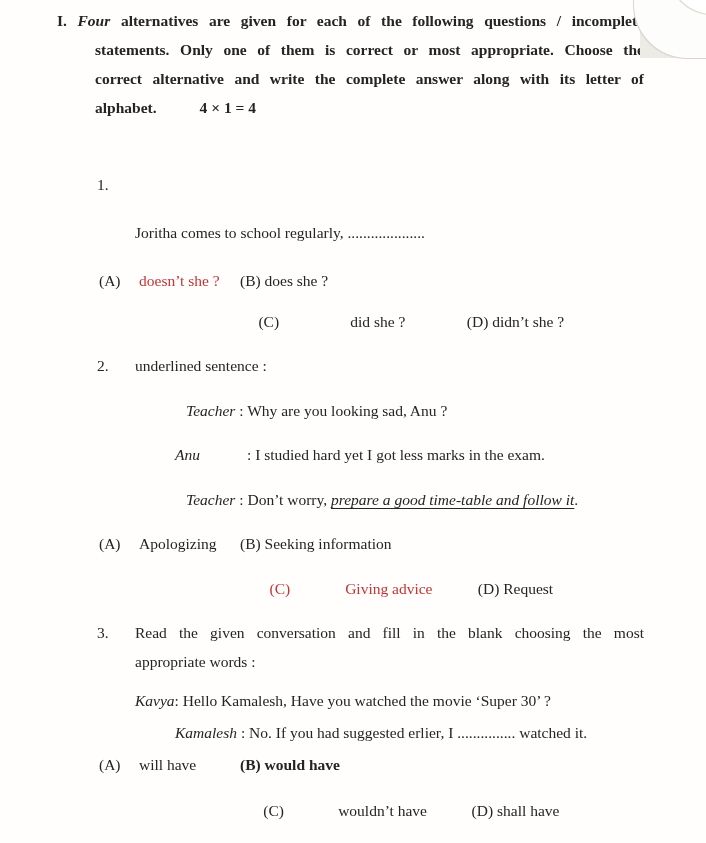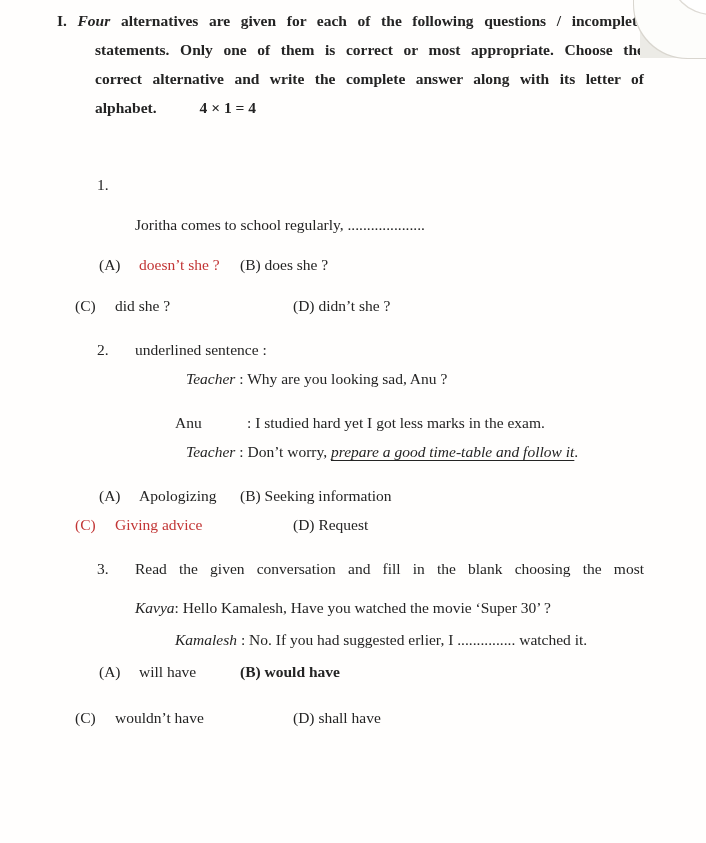--- a/index.html
+++ b/index.html
@@ -37,38 +37,38 @@
   .q-body{width:509px;}
 
   .sentence-row{padding-left:135px;}
 
   
   .dlg-teacher{padding-left:186px;}
   .dlg-anu{padding-left:175px;}
   .dlg-kavya{padding-left:135px;}
   .dlg-kamalesh{padding-left:175px;}
   .speaker{font-style:italic;}
-  .speaker-fixed{display:inline-block;width:72px;}
+  .speaker-fixed{font-style:italic;display:inline-block;width:72px;}
   .uline{font-style:italic;text-decoration:underline;text-underline-offset:3px;}
 
   
   .opt-ab{padding-left:99px;}
-  .opt-cd{padding-left:75px;}
+  .opt-cd{padding-left:107px;text-align:center;}
   .opt-label{display:inline-block;width:40px;}
   .opt-a-text{display:inline-block;width:101px;}
   .opt-c-text{display:inline-block;width:178px;}
   .red{color:#c23535;}
   .bold{font-weight:700;}
 
   
   .mt-48{margin-top:48px;}
-  .mt-16{}
+  .mt-16{margin-top:16px;}
   .mt-15{margin-top:15px;}
   .mt-12{margin-top:12px;}
-  .mt-11{margin-top:11px;}
+  .mt-11{margin-top:19px;}
   .mt-7{margin-top:10px;}
   .mt-5{margin-top:17px;}
   .mt-3{margin-top:3px;}
 </style>
 </head>
 <body>
 
 <div class="page">
 
   <div class="corner-shade"></div>
@@ -112,20 +112,21 @@
     <span class="opt-label">(A)</span><span class="opt-a-text">Apologizing</span><span>(B) Seeking information</span>
   </div>
   <div class="opt-cd line mt-16">
     <span class="opt-label red">(C)</span><span class="opt-c-text red">Giving advice</span><span>(D) Request</span>
   </div>
 
   <div class="q-row mt-15">
     <div class="q-num line">3.</div>
     <div class="q-body">
       <div class="line just">Read the given conversation and fill in the blank choosing the most</div>
+      <div class="line">appropriate words :</div>
     </div>
   </div>
   <div class="dlg-kavya line mt-7">
     <span class="speaker">Kavya</span><span>: Hello Kamalesh, Have you watched the movie ‘Super 30’ ?</span>
   </div>
   <div class="dlg-kamalesh line mt-3">
     <span class="speaker">Kamalesh</span> <span>: No. If you had suggested erlier, I ............... watched it.</span>
   </div>
   <div class="opt-ab line mt-3">
     <span class="opt-label">(A)</span><span class="opt-a-text">will have</span><span class="bold">(B) would have</span>

